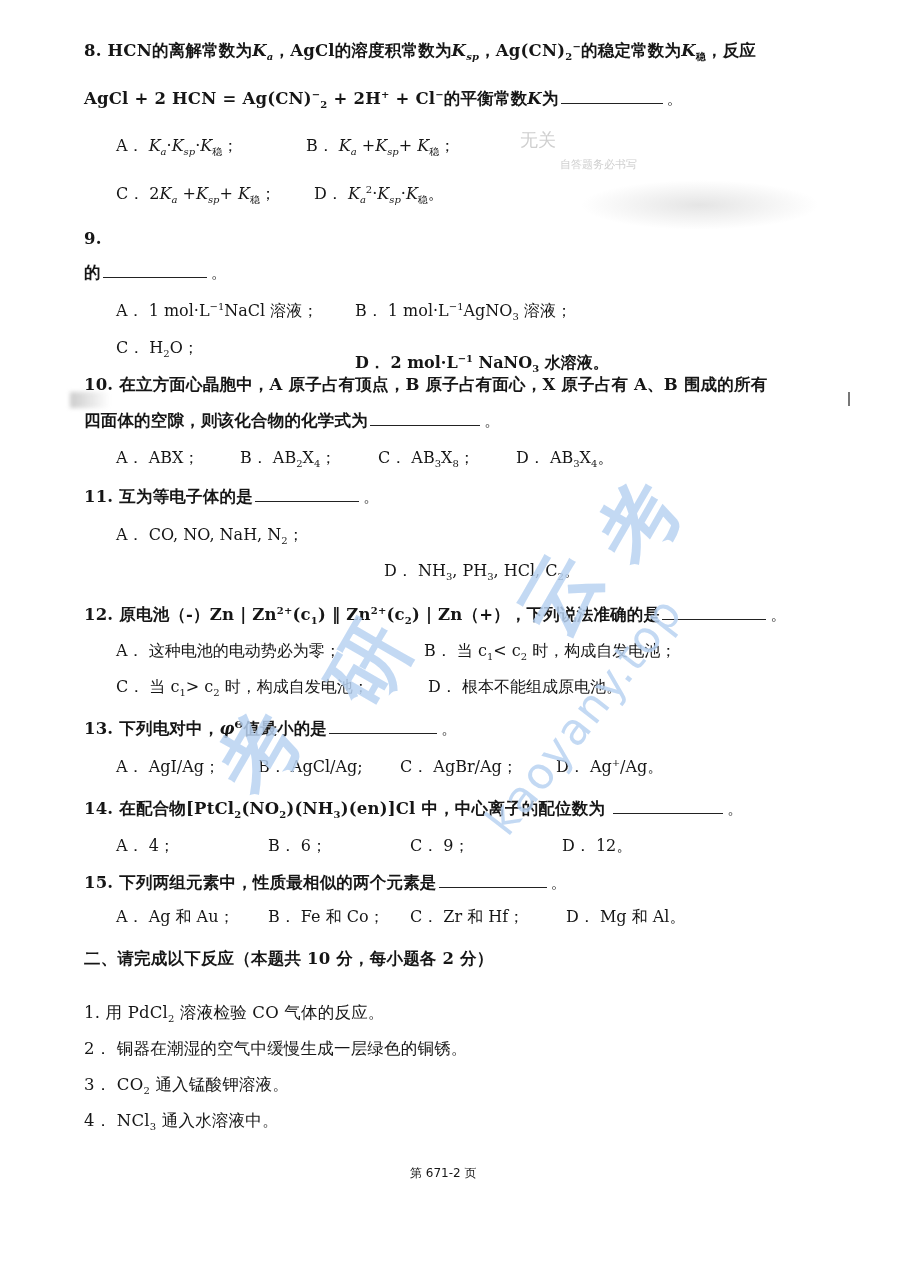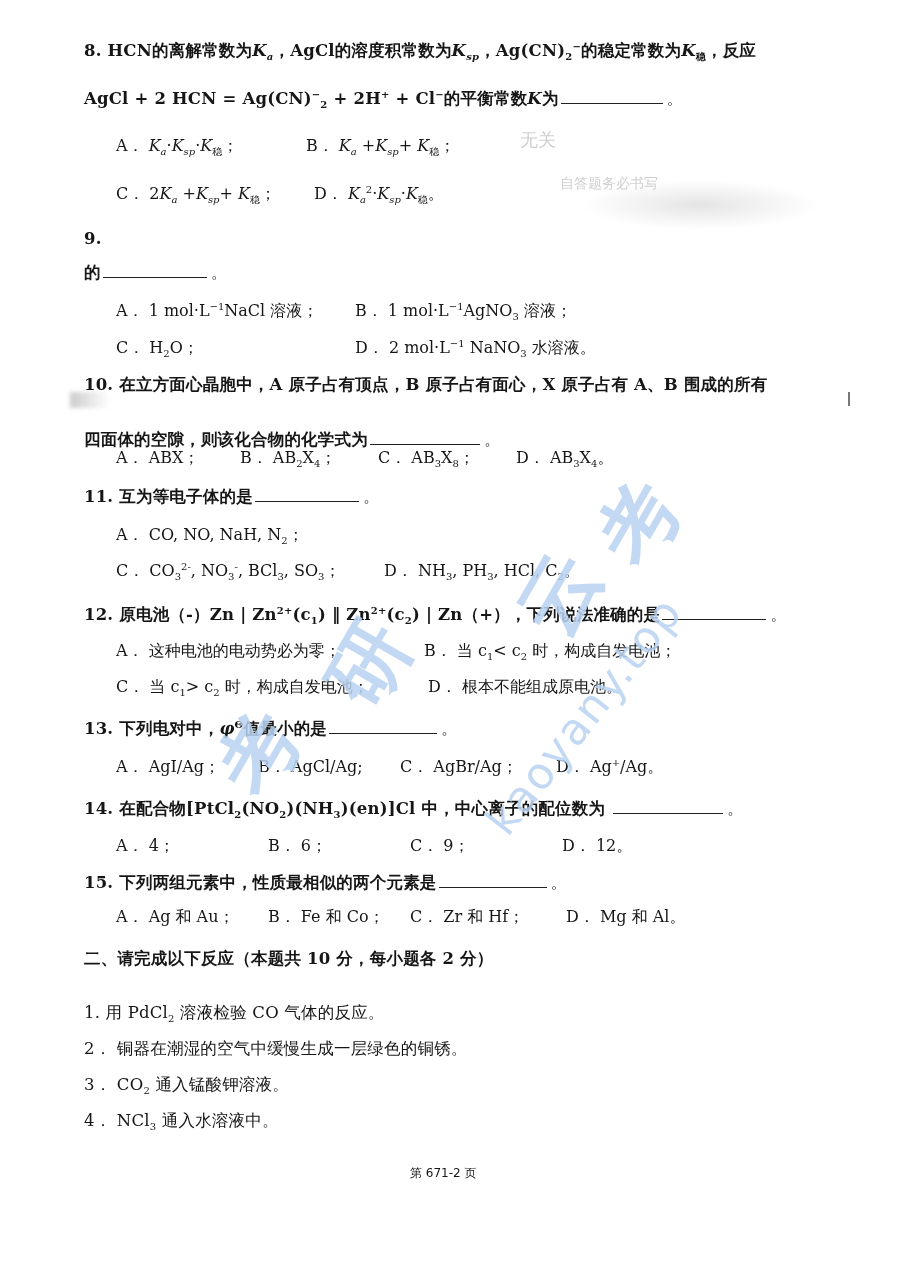--- a/index.html
+++ b/index.html
@@ -42,57 +42,56 @@
   </style>
 </head>
 <body>
 
 <div class="page">
 
   <div class="noise"></div>
   <div class="smudge"></div>
   <div class="right-tick"></div>
   <div class="faint" style="left:520px;top:128px;">无关</div>
-  <div class="faint" style="left:560px;top:175px;font-size:14px;">自答题务必书写</div>
+  <div class="faint" style="left:560px;top:157px;font-size:11px;">自答题务必书写</div>
 
   <div class="line bold" style="left:84px;top:40px;">
     <span>8.</span>
     HCN的离解常数为<i class="k">K</i><sub><i>a</i></sub>，AgCl的溶度积常数为<i class="k">K</i><sub><i>sp</i></sub>，Ag(CN)<sub>2</sub><sup>−</sup>的稳定常数为<i class="k">K</i><sub>稳</sub>，反应
   </div>
   <div class="line bold" style="left:84px;top:88px;">
     AgCl + 2 HCN = Ag(CN)<sup>−</sup><sub>2</sub> + 2H<sup>+</sup> + Cl<sup>−</sup>的平衡常数<i class="k">K</i>为<span class="blank" style="width:102px"></span><span style="font-weight:normal">。</span>
   </div>
   <div class="opt" style="left:116px;top:135px;">A． <i>K<sub>a</sub></i>·<i>K<sub>sp</sub></i>·<i>K</i><sub>稳</sub>；</div>
   <div class="opt" style="left:306px;top:135px;">B． <i>K<sub>a</sub></i> +<i>K<sub>sp</sub></i>+ <i>K</i><sub>稳</sub>；</div>
   <div class="opt" style="left:116px;top:183px;">C． 2<i>K<sub>a</sub></i> +<i>K<sub>sp</sub></i>+ <i>K</i><sub>稳</sub>；</div>
   <div class="opt" style="left:314px;top:183px;">D． <i>K<sub>a</sub></i><sup>2</sup>·<i>K<sub>sp</sub></i>·<i>K</i><sub>稳</sub>。</div>
 
   <div class="line bold" style="left:84px;top:228px;">9.</div>
   <div class="line bold" style="left:84px;top:262px;">的<span class="blank" style="width:104px"></span><span style="font-weight:normal">。</span></div>
   <div class="opt" style="left:116px;top:300px;">A． 1 mol·L<sup>−1</sup>NaCl 溶液；</div>
   <div class="opt" style="left:355px;top:300px;">B． 1 mol·L<sup>−1</sup>AgNO<sub>3</sub> 溶液；</div>
   <div class="opt" style="left:116px;top:337px;">C． H<sub>2</sub>O；</div>
-  <div class="opt" style="left:355px;top:337px;">D． 2 mol·L<sup>−1</sup> NaNO<sub>3</sub> 水溶液。</div>
+  <div class="opt" style="left:355px;top:352px;font-weight:bold;">D． 2 mol·L<sup>−1</sup> NaNO<sub>3</sub> 水溶液。</div>
 
   <div class="line bold" style="left:84px;top:374px;">
     <span>10.</span> <span>在立方面心晶胞中，A 原子占有顶点，B 原子占有面心，X 原子占有 A、B 围成的所有</span>
   </div>
-  <div class="line bold" style="left:84px;top:410px;margin-top:19px;">
+  <div class="line bold" style="left:84px;top:410px;">
     <span>四面体的空隙，则该化合物的化学式为</span><span class="blank" style="width:110px"></span><span style="font-weight:normal">。</span>
   </div>
   <div class="opt" style="left:116px;top:447px;">A． ABX；</div>
   <div class="opt" style="left:240px;top:447px;">B． AB<sub>2</sub>X<sub>4</sub>；</div>
   <div class="opt" style="left:378px;top:447px;">C． AB<sub>3</sub>X<sub>8</sub>；</div>
   <div class="opt" style="left:516px;top:447px;">D． AB<sub>3</sub>X<sub>4</sub>。</div>
 
   <div class="line bold" style="left:84px;top:486px;">
     <span>11.</span> <span>互为等电子体的是</span><span class="blank" style="width:104px"></span><span style="font-weight:normal">。</span>
   </div>
   <div class="opt" style="left:116px;top:524px;">A． CO, NO, NaH, N<sub>2</sub>；</div>
-  <div class="opt" style="left:116px;top:560px;">C． CO<sub>3</sub><sup>2-</sup>, NO<sub>3</sub><sup>-</sup>, BCl<sub>3</sub>, SO<sub>3</sub>；</div>
   <div class="opt" style="left:384px;top:560px;">D． NH<sub>3</sub>, PH<sub>3</sub>, HCl, C<sub>2</sub>。</div>
 
   <div class="line bold" style="left:84px;top:604px;">
     <span>12.</span> 原电池（-）Zn | Zn<sup>2+</sup>(c<sub>1</sub>) ‖ Zn<sup>2+</sup>(c<sub>2</sub>) | Zn（+），下列说法准确的是<span class="blank" style="width:104px"></span><span style="font-weight:normal">。</span>
   </div>
   <div class="opt" style="left:116px;top:640px;text-align:right;">A． 这种电池的电动势必为零；</div>
   <div class="opt" style="left:424px;top:640px;">B． 当 c<sub>1</sub>&lt; c<sub>2</sub> 时，构成自发电池；</div>
   <div class="opt" style="left:116px;top:676px;text-align:right;">C． 当 c<sub>1</sub>&gt; c<sub>2</sub> 时，构成自发电池；</div>
   <div class="opt" style="left:428px;top:676px;">D． 根本不能组成原电池。</div>
 

